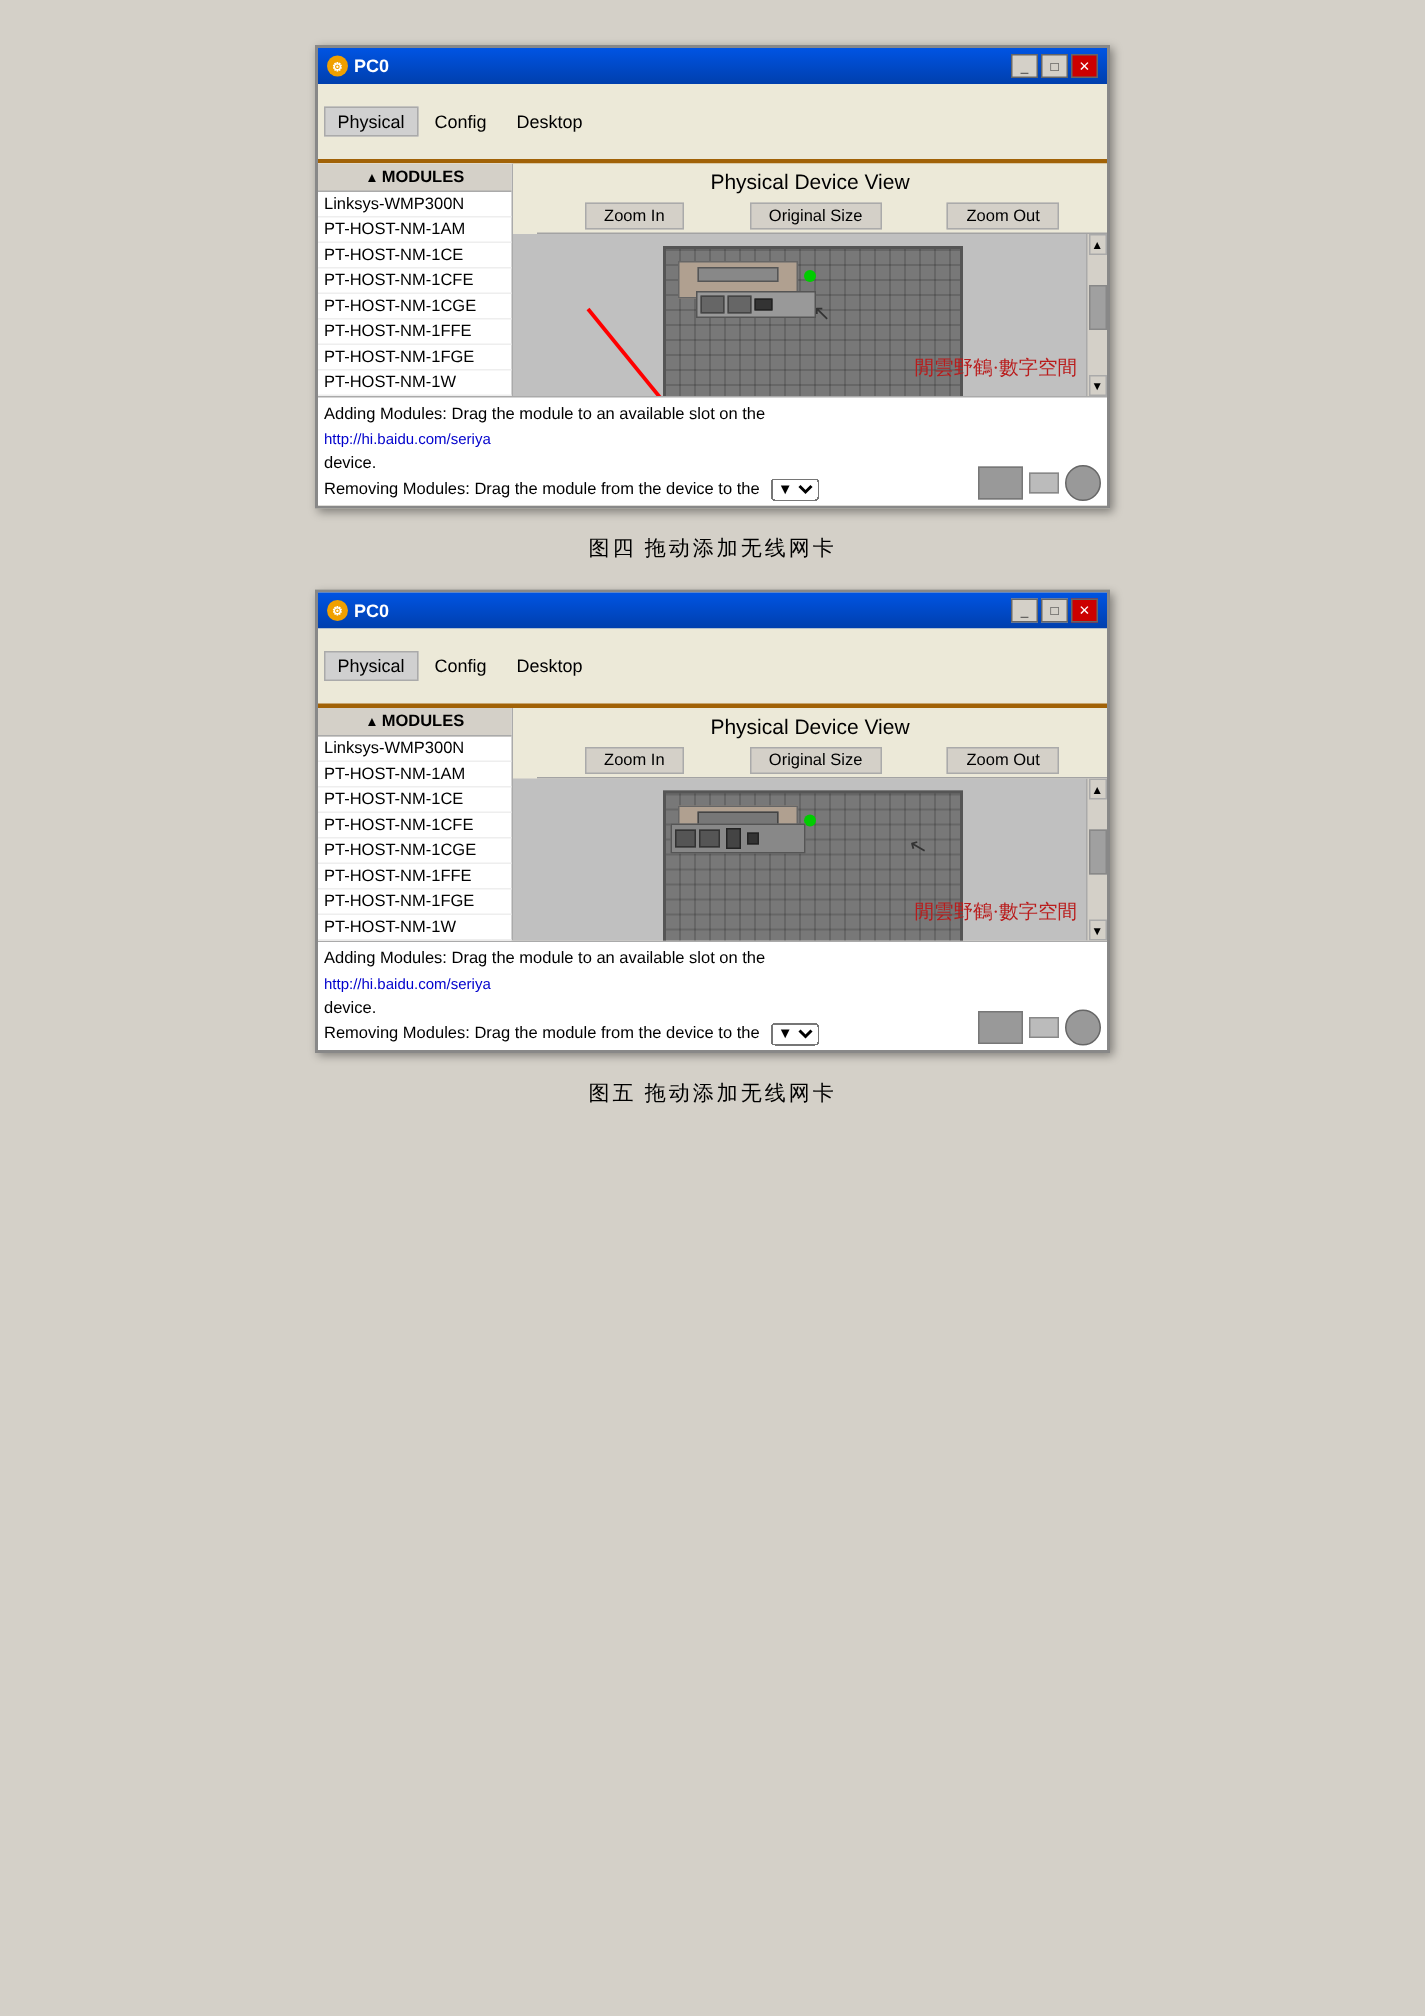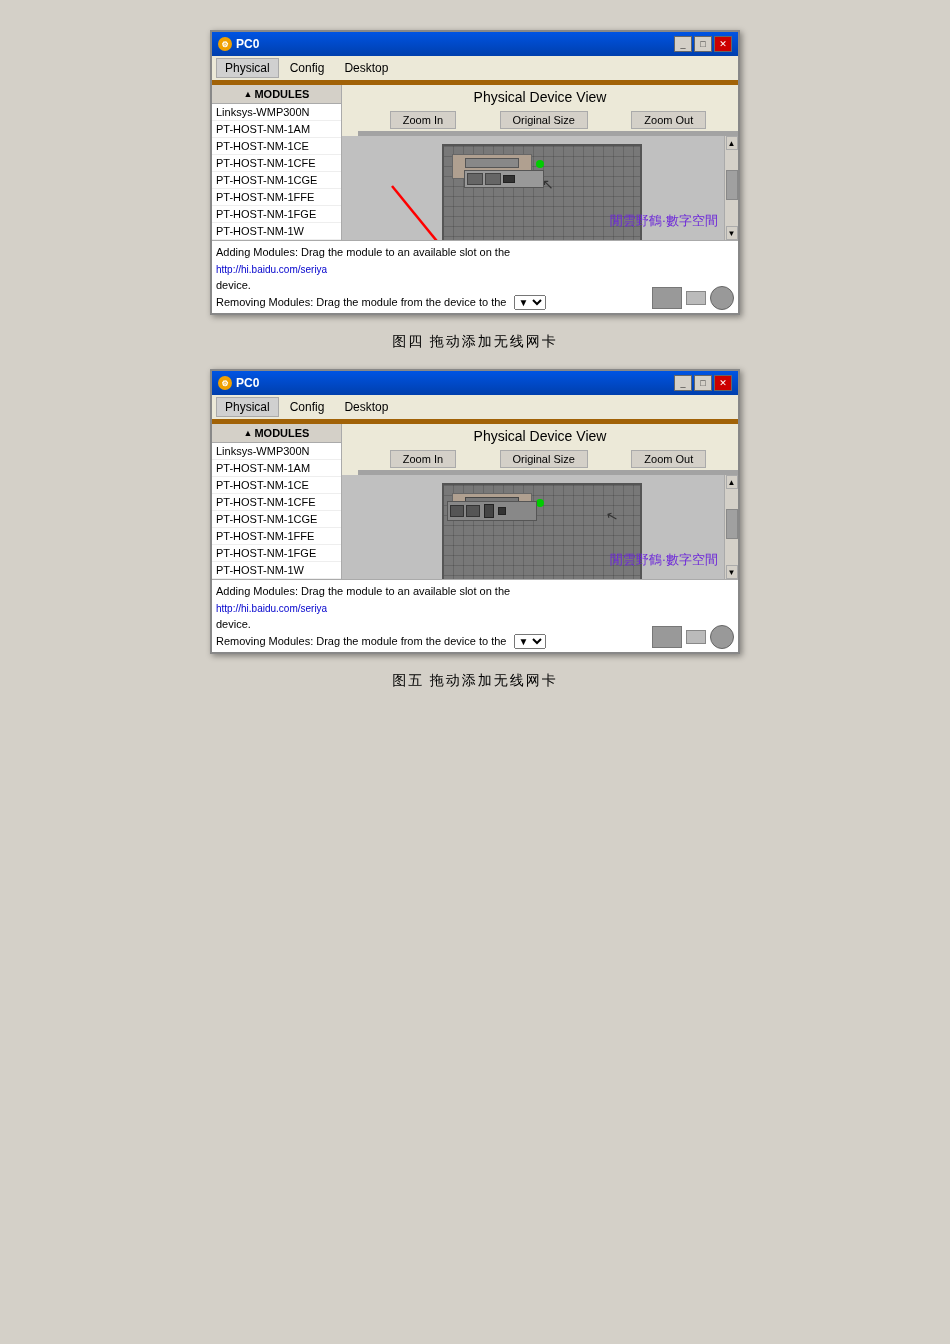--- a/index.html
+++ b/index.html
@@ -70,22 +70,22 @@
       color: #333;
     }
 
     .title-btn.minimize { background: #d4d0c8; }
     .title-btn.maximize { background: #d4d0c8; }
     .title-btn.close { background: #cc0000; color: white; }
 
     .menu-bar {
       background: #ece9d8;
       display: flex;
-      padding: 2px 4px;
-      border-bottom: 5px solid #a16207;
+      padding: 15px 4px;
+      border-bottom: 3px solid #a16207;
       gap: 2px;
     }
 
     .menu-item {
       padding: 2px 8px;
       font-size: 12px;
       cursor: pointer;
       border: 1px solid transparent;
     }
 
@@ -141,21 +141,21 @@
       text-align: center;
       font-size: 14px;
       padding: 4px;
       font-weight: normal;
     }
 
     .device-view-toolbar {
       display: flex;
       justify-content: space-around;
       padding: 2px 10px;
-      border-bottom: 5px solid #a3a3a3;
+      border-bottom: 1px solid #a3a3a3;
       margin-left: 16px;
     }
 
     .toolbar-btn {
       padding: 2px 12px;
       border: 1px solid #aaa;
       background: #d4d0c8;
       cursor: pointer;
       font-size: 11px;
     }
@@ -187,21 +187,21 @@
       background: #a0a0a0;
       border: 1px solid #888;
       margin-top: 20px;
     }
 
     .watermark {
       position: absolute;
       bottom: 10px;
       right: 20px;
       font-size: 13px;
-      color: #6d28d9;
+      color: #b91c1c;
       font-family: 'SimSun', serif;
     }
 
     .bottom-bar {
       background: white;
       border-top: 1px solid #aaa;
       padding: 3px 4px;
       font-size: 11px;
       display: flex;
       align-items: flex-end;

